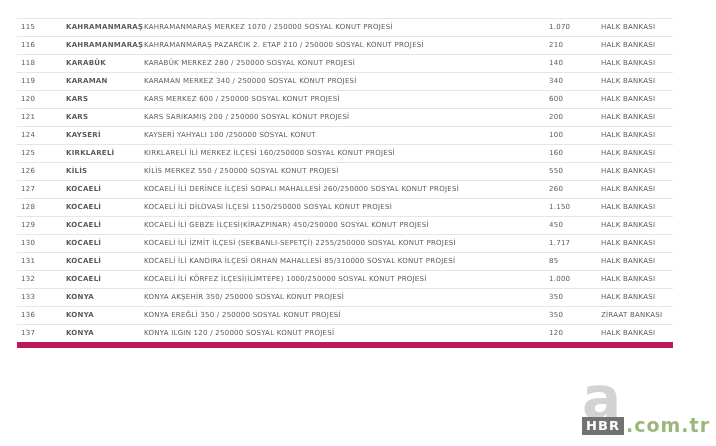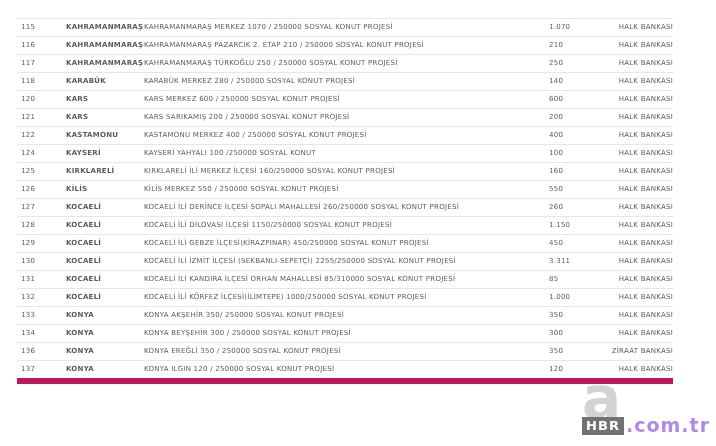--- a/index.html
+++ b/index.html
@@ -40,21 +40,21 @@
     white-space: nowrap;
     overflow: hidden;
     vertical-align: middle;
     line-height: 17px;
     color: #5a5a5a;
   }
   td.c-no { width: 45px; padding-left: 4px; margin-left: 12px; }
   td.c-city { width: 78px; font-weight: bold; }
   td.c-proj { width: 405px; margin-top: 36px; }
   td.c-count { width: 52px; margin-left: 40px; }
-  td.c-bank { width: 72px; text-align: right; }
+  td.c-bank { width: 72px; }
 
   .watermark {
     position: absolute;
     left: 580px;
     top: 375px;
     width: 140px;
     height: 70px;
     pointer-events: none;
     opacity: 0.55;
   }
@@ -81,21 +81,21 @@
     line-height: 18px;
     text-align: center;
     letter-spacing: 1px;
   }
   .wm-dom {
     position: absolute;
     left: 46px;
     top: 38px;
     font-size: 19px;
     font-weight: bold;
-    color: #6d28d9;
+    color: #4d7c0f;
     line-height: 24px;
     letter-spacing: 1px;
   }
 </style>
 </head>
 <body>
 
 <div class="table-wrap">
   <table>
     <tbody id="tbody">
@@ -107,55 +107,48 @@
           <td class="c-bank">HALK BANKASI</td>
         </tr>
         <tr>
           <td class="c-no">116</td>
           <td class="c-city">KAHRAMANMARAŞ</td>
           <td class="c-proj">KAHRAMANMARAŞ PAZARCIK 2. ETAP 210 / 250000 SOSYAL KONUT PROJESİ</td>
           <td class="c-count">210</td>
           <td class="c-bank">HALK BANKASI</td>
         </tr>
         <tr>
-          <td class="c-no">117</td>
-          <td class="c-city">KAHRAMANMARAŞ</td>
-          <td class="c-proj">KAHRAMANMARAŞ TÜRKOĞLU 250 / 250000 SOSYAL KONUT PROJESİ</td>
-          <td class="c-count">250</td>
-          <td class="c-bank">HALK BANKASI</td>
-        </tr>
-        <tr>
           <td class="c-no">118</td>
           <td class="c-city">KARABÜK</td>
           <td class="c-proj">KARABÜK MERKEZ 280 / 250000 SOSYAL KONUT PROJESİ</td>
           <td class="c-count">140</td>
           <td class="c-bank">HALK BANKASI</td>
         </tr>
         <tr>
+          <td class="c-no">119</td>
+          <td class="c-city">KARAMAN</td>
+          <td class="c-proj">KARAMAN MERKEZ 340 / 250000 SOSYAL KONUT PROJESİ</td>
+          <td class="c-count">340</td>
+          <td class="c-bank">HALK BANKASI</td>
+        </tr>
+        <tr>
           <td class="c-no">120</td>
           <td class="c-city">KARS</td>
           <td class="c-proj">KARS MERKEZ 600 / 250000 SOSYAL KONUT PROJESİ</td>
           <td class="c-count">600</td>
           <td class="c-bank">HALK BANKASI</td>
         </tr>
         <tr>
           <td class="c-no">121</td>
           <td class="c-city">KARS</td>
           <td class="c-proj">KARS SARIKAMIŞ 200 / 250000 SOSYAL KONUT PROJESİ</td>
           <td class="c-count">200</td>
           <td class="c-bank">HALK BANKASI</td>
         </tr>
         <tr>
-          <td class="c-no">122</td>
-          <td class="c-city">KASTAMONU</td>
-          <td class="c-proj">KASTAMONU MERKEZ 400 / 250000 SOSYAL KONUT PROJESİ</td>
-          <td class="c-count">400</td>
-          <td class="c-bank">HALK BANKASI</td>
-        </tr>
-        <tr>
           <td class="c-no">124</td>
           <td class="c-city">KAYSERİ</td>
           <td class="c-proj">KAYSERİ YAHYALI 100 /250000 SOSYAL KONUT</td>
           <td class="c-count">100</td>
           <td class="c-bank">HALK BANKASI</td>
         </tr>
         <tr>
           <td class="c-no">125</td>
           <td class="c-city">KIRKLARELİ</td>
           <td class="c-proj">KIRKLARELİ İLİ MERKEZ İLÇESİ 160/250000 SOSYAL KONUT PROJESİ</td>
@@ -187,21 +180,21 @@
           <td class="c-no">129</td>
           <td class="c-city">KOCAELİ</td>
           <td class="c-proj">KOCAELİ İLİ GEBZE İLÇESİ(KİRAZPINAR) 450/250000 SOSYAL KONUT PROJESİ</td>
           <td class="c-count">450</td>
           <td class="c-bank">HALK BANKASI</td>
         </tr>
         <tr>
           <td class="c-no">130</td>
           <td class="c-city">KOCAELİ</td>
           <td class="c-proj">KOCAELİ İLİ İZMİT İLÇESİ (SEKBANLI-SEPETÇİ) 2255/250000 SOSYAL KONUT PROJESİ</td>
-          <td class="c-count">3.311</td>
+          <td class="c-count">1.717</td>
           <td class="c-bank">HALK BANKASI</td>
         </tr>
         <tr>
           <td class="c-no">131</td>
           <td class="c-city">KOCAELİ</td>
           <td class="c-proj">KOCAELİ İLİ KANDIRA İLÇESİ ORHAN MAHALLESİ 85/310000 SOSYAL KONUT PROJESİ</td>
           <td class="c-count">85</td>
           <td class="c-bank">HALK BANKASI</td>
         </tr>
         <tr>
@@ -209,27 +202,20 @@
           <td class="c-city">KOCAELİ</td>
           <td class="c-proj">KOCAELİ İLİ KÖRFEZ İLÇESİ(İLİMTEPE) 1000/250000 SOSYAL KONUT PROJESİ</td>
           <td class="c-count">1.000</td>
           <td class="c-bank">HALK BANKASI</td>
         </tr>
         <tr>
           <td class="c-no">133</td>
           <td class="c-city">KONYA</td>
           <td class="c-proj">KONYA AKŞEHİR 350/ 250000 SOSYAL KONUT PROJESİ</td>
           <td class="c-count">350</td>
-          <td class="c-bank">HALK BANKASI</td>
-        </tr>
-        <tr>
-          <td class="c-no">134</td>
-          <td class="c-city">KONYA</td>
-          <td class="c-proj">KONYA BEYŞEHİR 300 / 250000 SOSYAL KONUT PROJESİ</td>
-          <td class="c-count">300</td>
           <td class="c-bank">HALK BANKASI</td>
         </tr>
         <tr>
           <td class="c-no">136</td>
           <td class="c-city">KONYA</td>
           <td class="c-proj">KONYA EREĞLİ 350 / 250000 SOSYAL KONUT PROJESİ</td>
           <td class="c-count">350</td>
           <td class="c-bank">ZİRAAT BANKASI</td>
         </tr>
         <tr>

